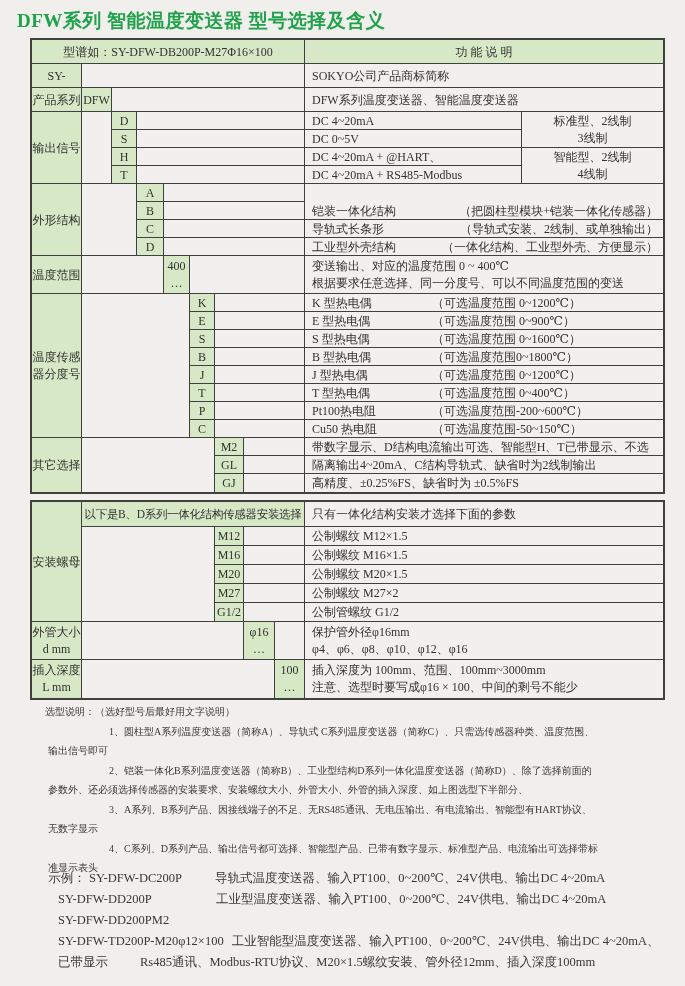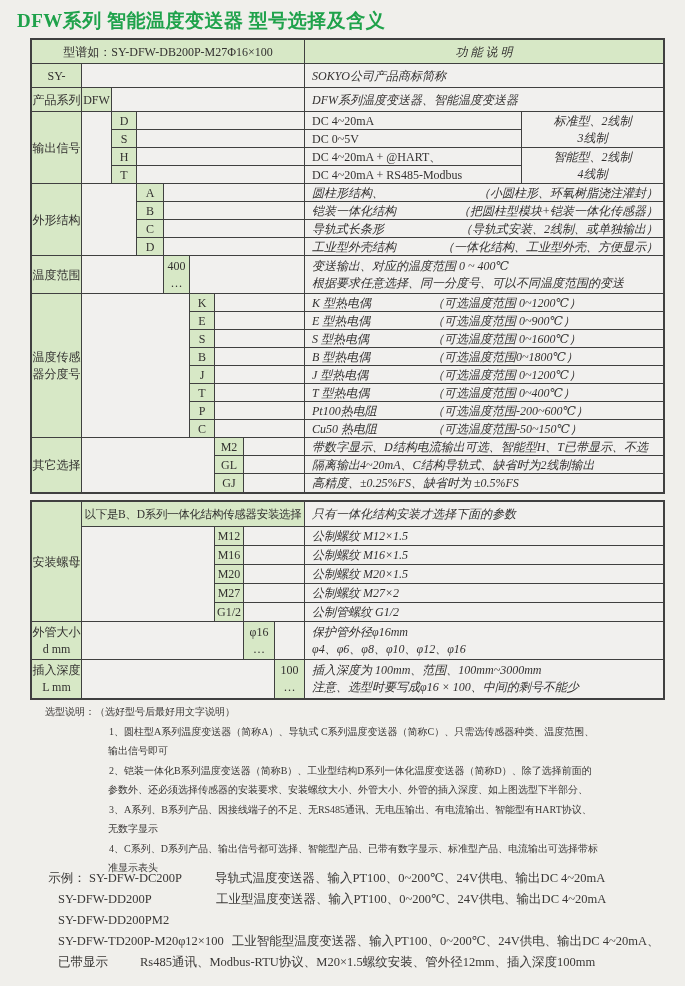--- a/index.html
+++ b/index.html
@@ -35,28 +35,28 @@
   .g{background:#d7e8c6;}
   .lb{justify-content:center;text-align:center;}
   .cd{justify-content:center;}
   .ds{padding-left:7px;}
   .two{flex-direction:column;justify-content:center;line-height:17px;}
   .two.ds{align-items:flex-start;}
   .two.lb{align-items:center;}
   .np{display:flex;}
   .nm{display:inline-block;width:120px;}
   .sb{justify-content:space-between;padding-right:5px;}
-  .nbr{border-right:none;font-style:italic;}
+  .nbr{border-right:none;}
   .nbb{border-bottom:none;}
   .tight{font-size:11.5px;letter-spacing:-0.3px;}
   #notes{position:absolute;left:0;top:702px;width:685px;font-size:10px;color:#3a3836;}
   .nl{height:19.5px;line-height:19.5px;white-space:nowrap;}
   .nl.t0{margin-left:45px;}
   .nl.ti{margin-left:109px;}
-  .nl.tc{margin-left:108px;}
+  .nl.tc{margin-left:48px;}
   #examples{position:absolute;left:0;top:868px;width:685px;font-size:12.5px;color:#3a3836;}
   .ex{height:21px;line-height:21px;white-space:nowrap;display:flex;}
   .ex .pf{display:inline-block;width:44px;margin-left:45px;text-align:center;}
   .ex.cont{margin-left:58px;}
   .ex .m{display:inline-block;margin-right:8px;}
 </style>
 </head>
 <body>
 
 <div id="title">DFW系列 智能温度变送器 型号选择及含义</div>
@@ -95,24 +95,20 @@
   </div>
   <div class="c two lb nbr" style="grid-area:6/11/8/12">
     <span>智能型、2线制</span>
       <span>4线制</span>
   </div>
 
   <div class="c g lb" style="grid-area:8/1/12/2">外形结构</div>
   <div class="c" style="grid-area:8/2/12/4"></div>
   <div class="c g cd" style="grid-area:8/4/9/5">A</div>
   <div class="c" style="grid-area:8/5/9/10"></div>
-  <div class="c ds np sb nbr" style="grid-area:8/10/9/12">
-    <span>圆柱形结构、</span>
-      <span>（小圆柱形、环氧树脂浇注灌封）</span>
-  </div>
   <div class="c g cd" style="grid-area:9/4/10/5">B</div>
   <div class="c" style="grid-area:9/5/10/10"></div>
   <div class="c ds np sb nbr" style="grid-area:9/10/10/12">
     <span>铠装一体化结构</span>
       <span>（把圆柱型模块+铠装一体化传感器）</span>
   </div>
   <div class="c g cd" style="grid-area:10/4/11/5">C</div>
   <div class="c" style="grid-area:10/5/11/10"></div>
   <div class="c ds np sb nbr" style="grid-area:10/10/11/12">
     <span>导轨式长条形</span>

